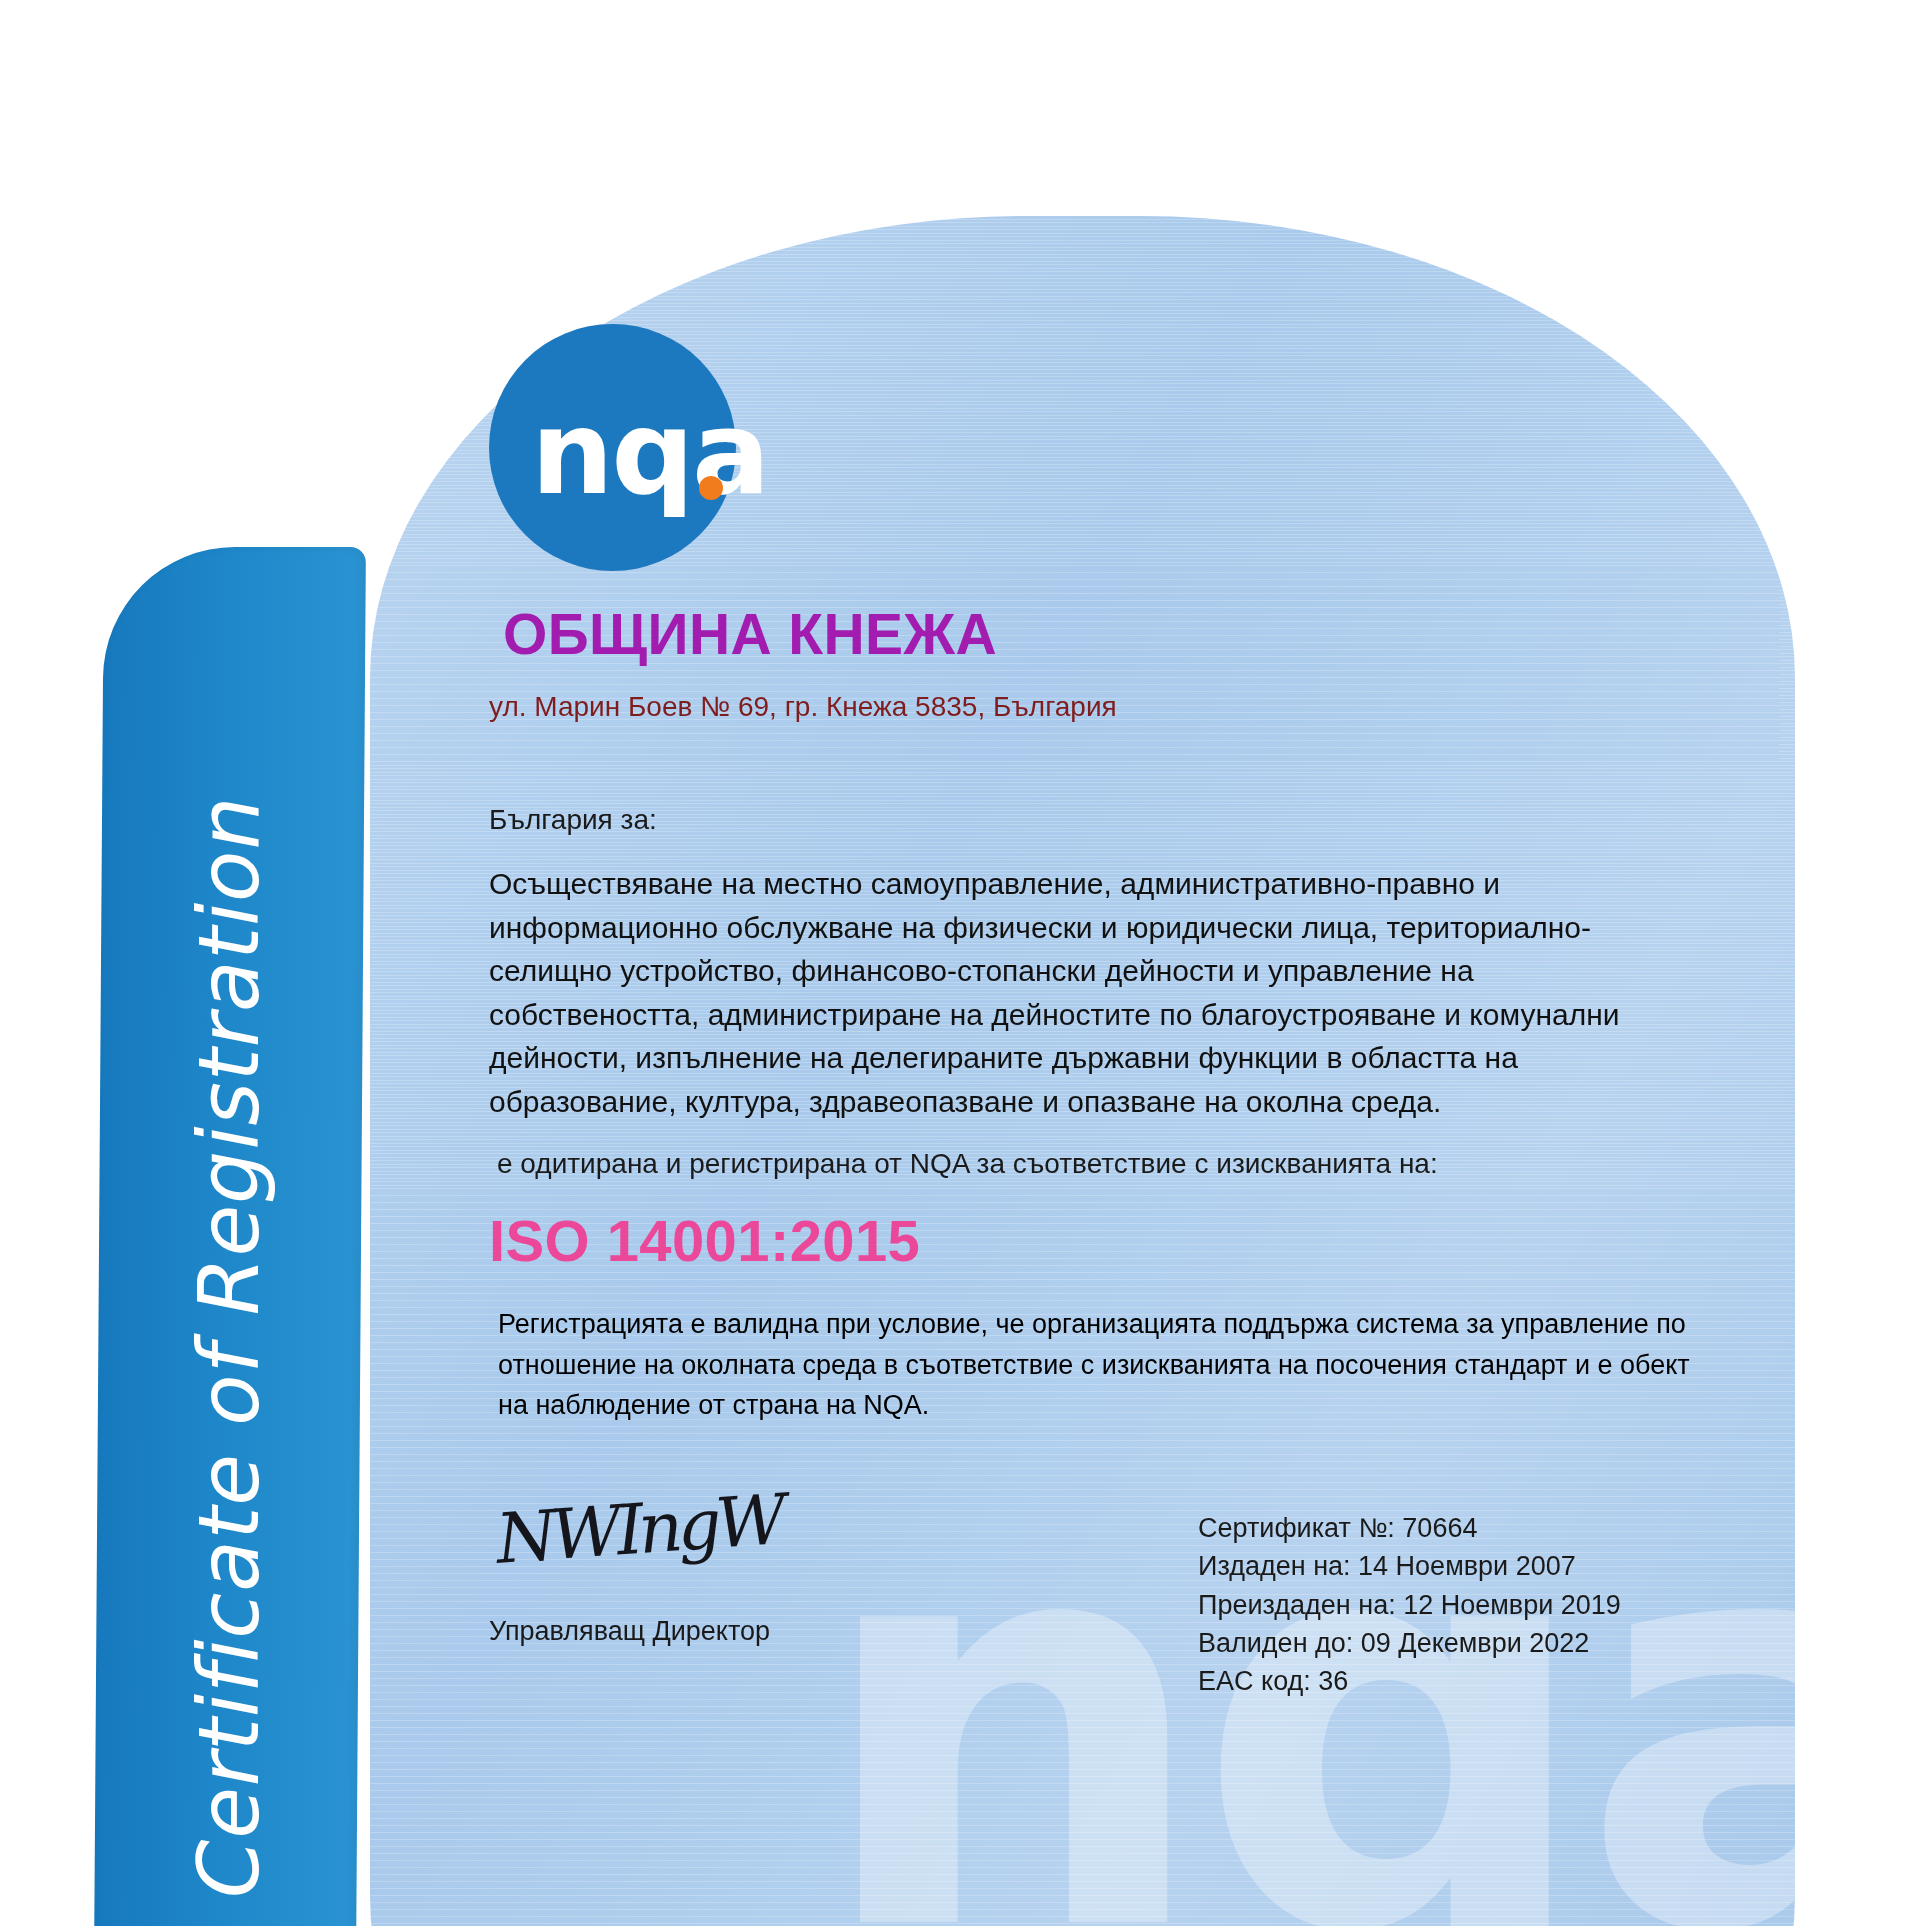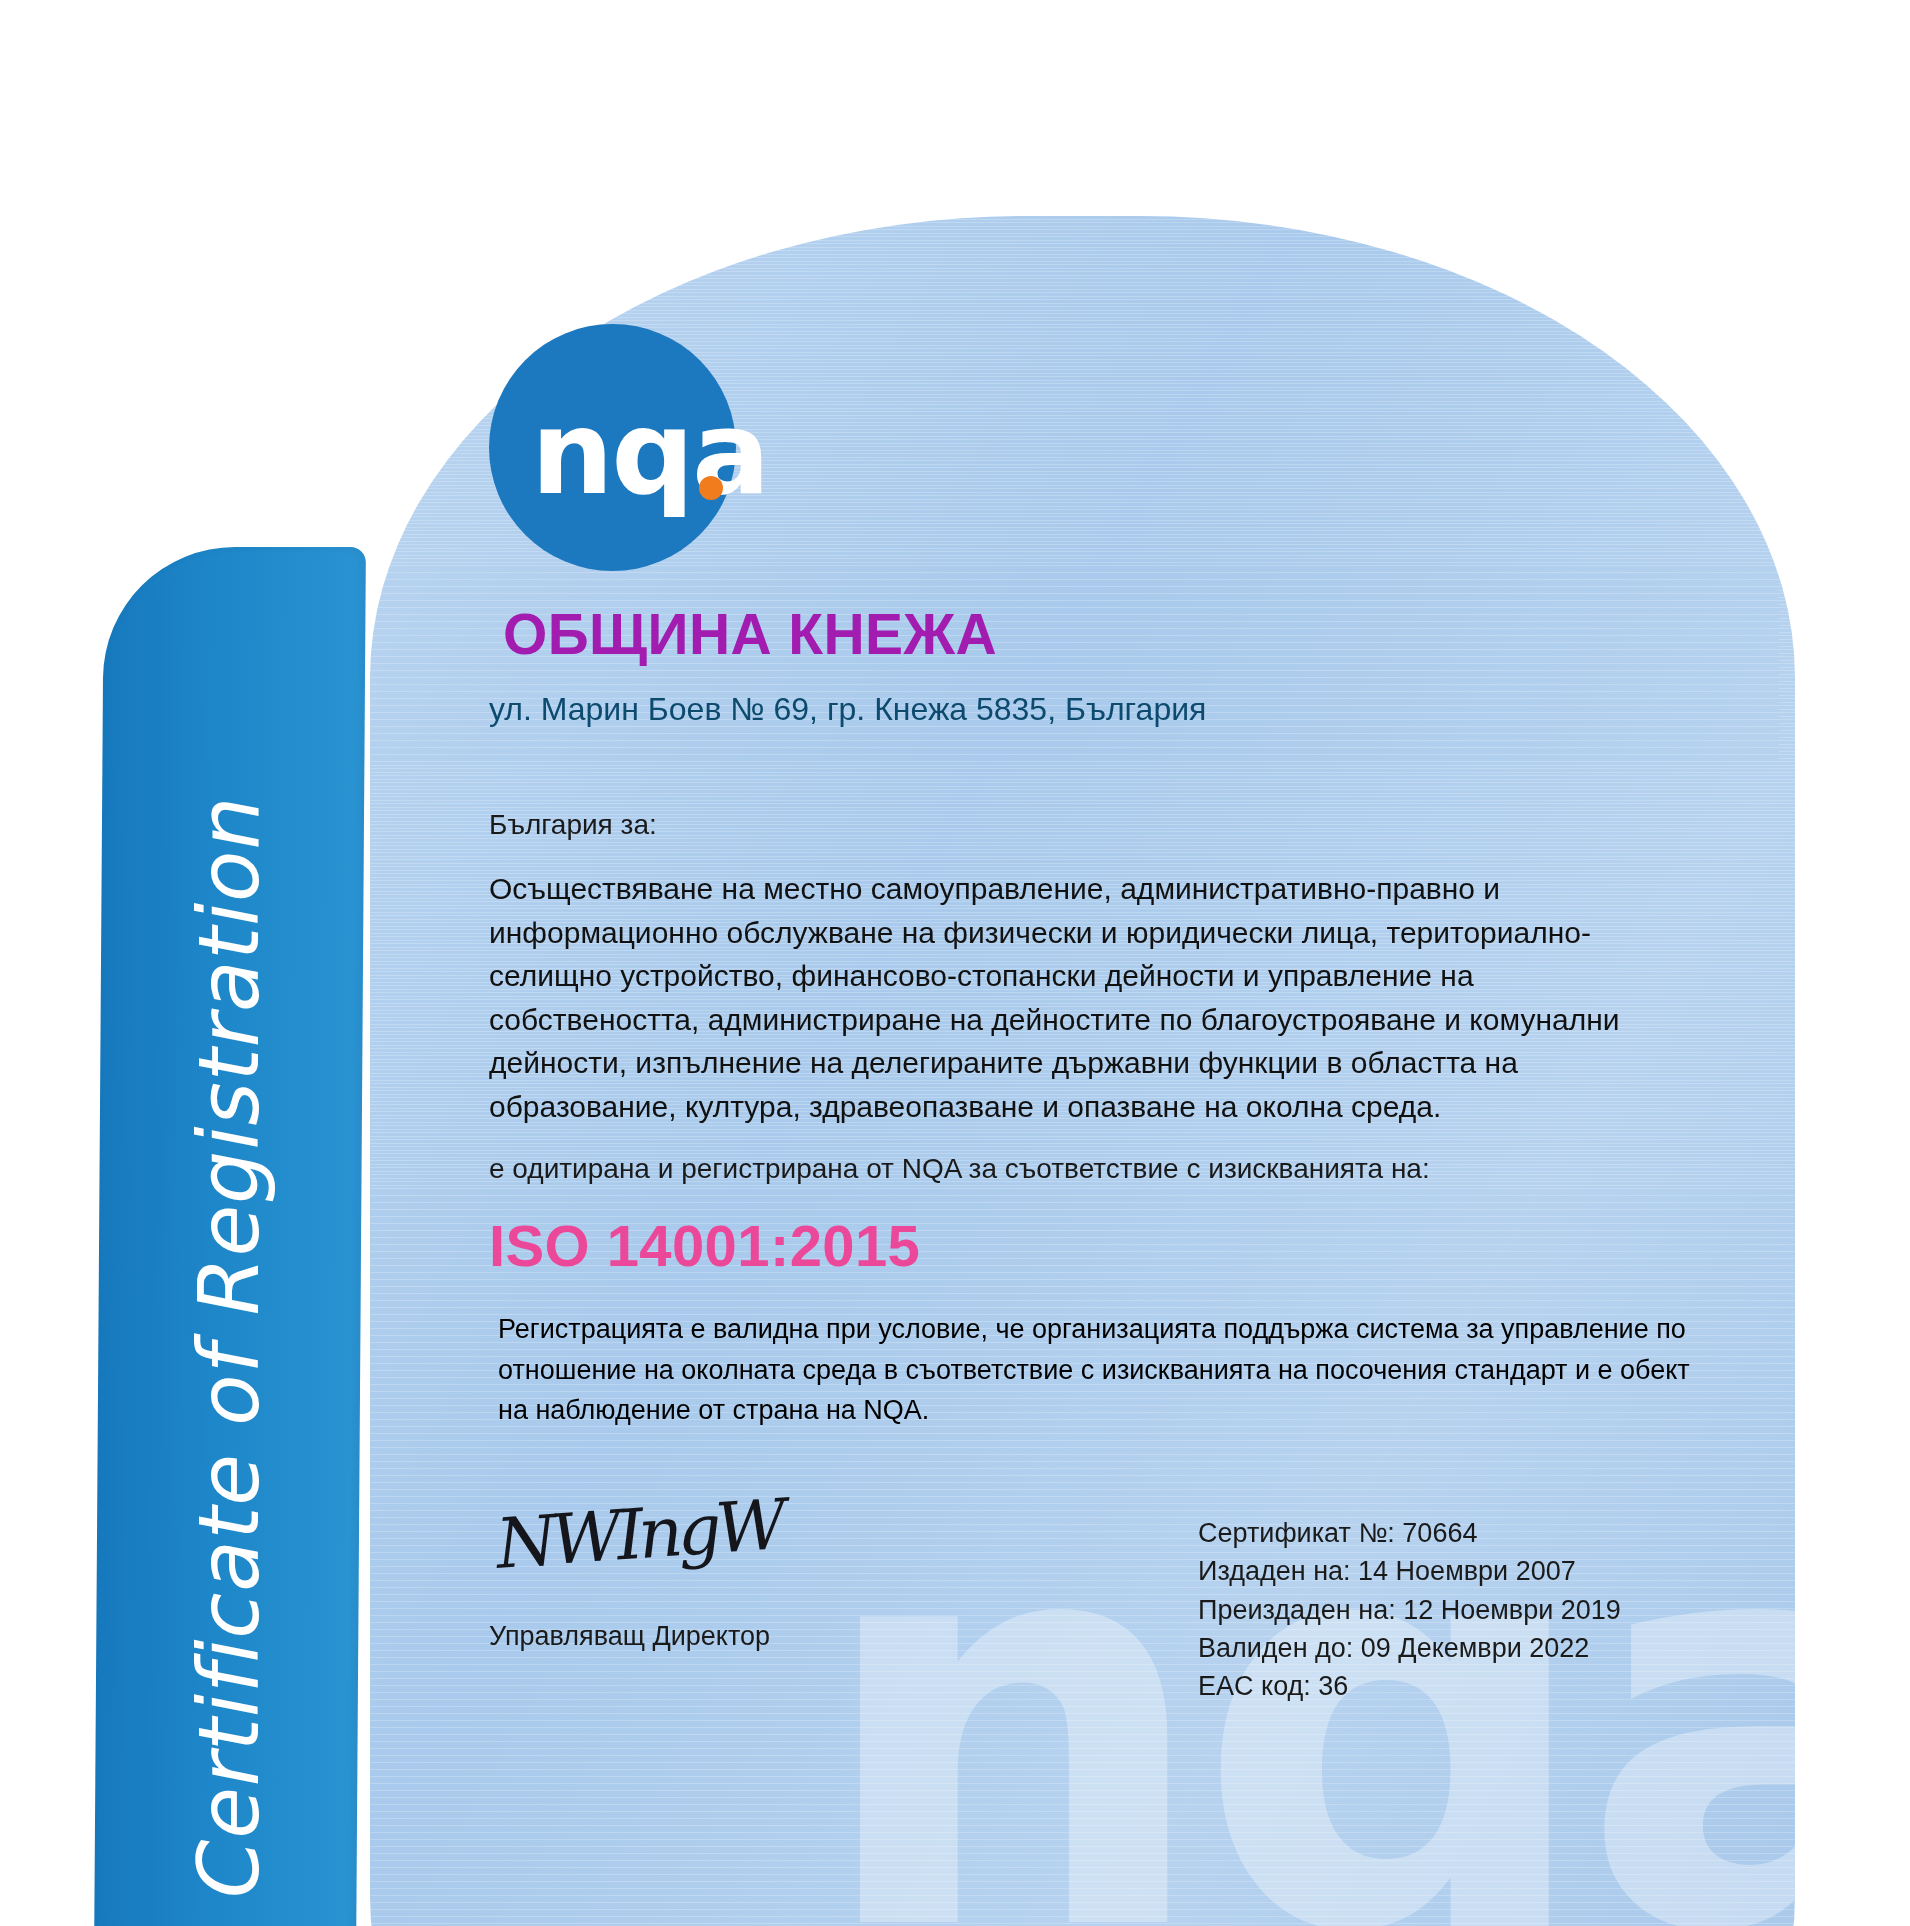--- a/index.html
+++ b/index.html
@@ -142,41 +142,41 @@
     line-height: 1.35;
   }
   #org-name {
     font-size: 57px;
     font-weight: 700;
     color: #a21caf;
     margin: 30px 0 24px 14px;
     letter-spacing: 0.4px;
   }
   #org-address {
-    font-size: 32px;
-    color: #0c4a6e;
+    font-size: 28px;
+    color: #7f1d1d;
     margin: 0 0 81px 0;
   }
   #scope-label {
     font-size: 28px;
     color: #1a1a1a;
     margin: 0 0 26px 0;
   }
   #scope-text {
     font-size: 30px;
     font-weight: 400;
     color: #111111;
     line-height: 1.45;
     margin: 0 0 25.4px 0;
     max-width: 1186px;
   }
   #audited-line {
     font-size: 28px;
     color: #1a1a1a;
-    margin: 0 0 27px 0;
+    margin: 0 0 27px 8px;
   }
   #standard {
     font-size: 58px;
     font-weight: 700;
     color: #ec4899;
     margin: 0 0 30px 0;
     letter-spacing: 0.4px;
   }
   #validity-text {
     font-size: 27px;

